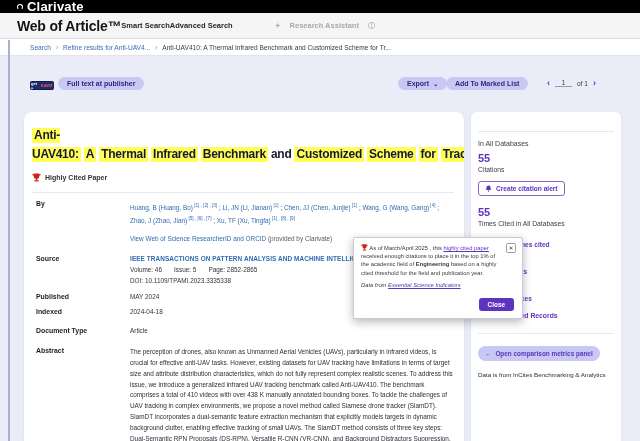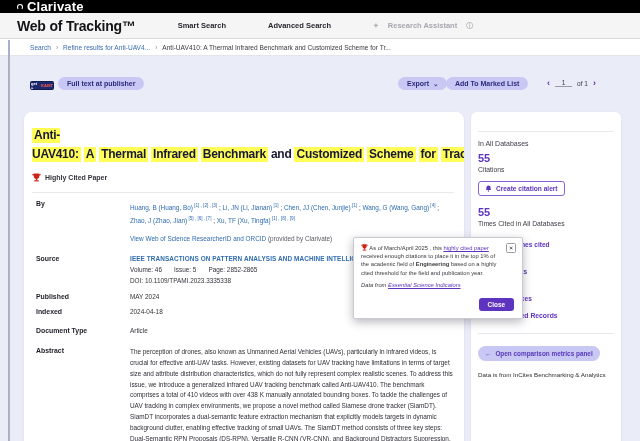--- a/index.html
+++ b/index.html
@@ -7,21 +7,21 @@
   body { font-family:"Liberation Sans", sans-serif; position:relative; background:#eaedf8; }
 
   
   .topbar { position:absolute; left:0; top:0; width:640px; height:13px; background:#000; display:flex; align-items:center; padding-left:17px; gap:4px; }
   .clar-ring { width:6px; height:6px; border:1.6px solid #fff; border-radius:50%; border-bottom-color:transparent; display:inline-block; }
   .clar-txt { color:#fff; font-size:13px; font-weight:bold; letter-spacing:.2px; }
 
   
   .header { position:absolute; left:0; top:13px; width:640px; height:26px; background:#f5f5f6; border-bottom:1px solid #d9d9de; display:flex; align-items:center; }
   .brand { font-size:14px; font-weight:bold; color:#141417; margin-left:17px; letter-spacing:-.2px; }
-  .nav-item { font-size:7.5px; font-weight:bold; color:#26262c; margin-left:42px; cursor:pointer; }
+  .nav-item { font-size:7.5px; font-weight:bold; color:#26262c; cursor:pointer; }
   .assistant { font-size:7.5px; font-weight:bold; color:#a7a7af; margin-left:42px; display:flex; align-items:center; gap:9px; }
   .assistant .spark { font-size:7px; color:#b3b3ba; }
   .assistant .info { font-size:7px; color:#b3b3ba; }
 
   
   .breadcrumb { position:absolute; left:0; top:39px; width:640px; height:17px; background:#fff; border-bottom:1px solid #e4e4ea; display:flex; align-items:center; padding-left:30px; font-size:6.6px; white-space:nowrap; }
   .bc-link { color:#3a6cb1; cursor:pointer; }
   .bc-sep { color:#8a8a92; margin:0 5px; font-size:6.4px; }
   .bc-current { color:#3a3a40; }
 
@@ -93,21 +93,21 @@
 </style>
 </head>
 <body>
 
 <div class="topbar">
   <span class="clar-ring"></span>
   <span class="clar-txt">Clarivate</span>
 </div>
 
 <div class="header">
-  <span class="brand">Web of Tracking™</span>
+  <span class="brand">Web of Article™</span>
   <span class="nav-item">Smart Search</span>
   <span class="nav-item">Advanced Search</span>
   <span class="assistant">
     <span class="spark">✦</span>
     <span>Research Assistant</span>
     <span class="info">ⓘ</span>
   </span>
 </div>
 
 <div class="breadcrumb">

